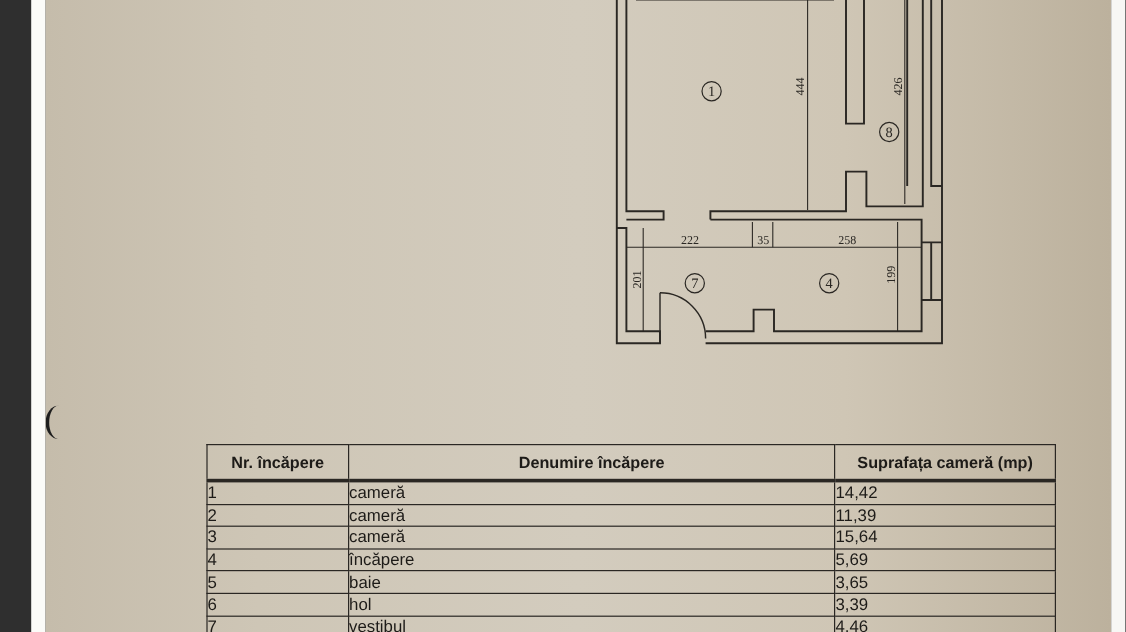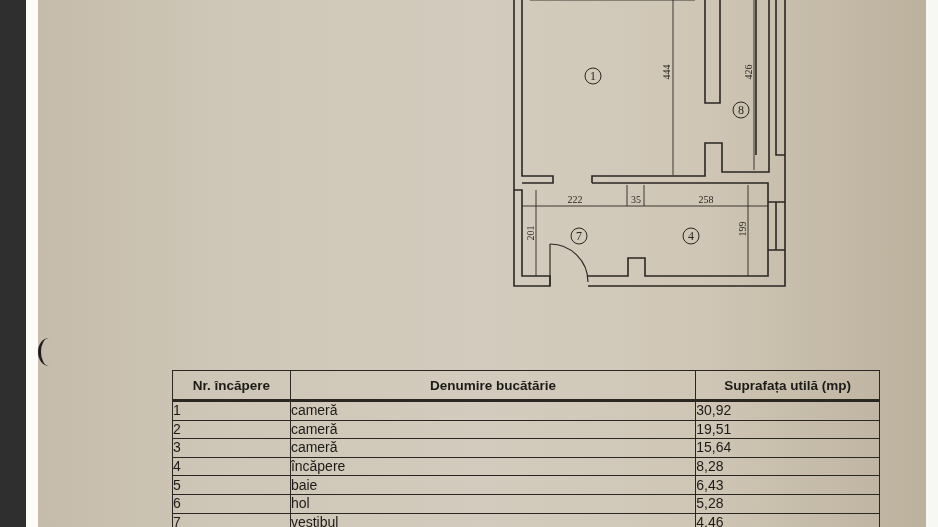--- a/index.html
+++ b/index.html
@@ -94,54 +94,54 @@
 <div class="table-wrap">
   <table>
     <colgroup>
         <col class="c1">
         <col class="c2">
         <col class="c3">
       </colgroup>
     <thead>
       <tr>
         <th>Nr. încăpere</th>
-        <th>Denumire bucătărie</th>
-        <th>Suprafața utilă (mp)</th>
+        <th>Denumire încăpere</th>
+        <th>Suprafața cameră (mp)</th>
       </tr>
     </thead>
     <tbody>
       <tr>
         <td>1</td>
         <td>cameră</td>
-        <td>30,92</td>
+        <td>14,42</td>
       </tr>
       <tr>
         <td>2</td>
         <td>cameră</td>
-        <td>19,51</td>
+        <td>11,39</td>
       </tr>
       <tr>
         <td>3</td>
         <td>cameră</td>
         <td>15,64</td>
       </tr>
       <tr>
         <td>4</td>
         <td>încăpere</td>
-        <td>8,28</td>
+        <td>5,69</td>
       </tr>
       <tr>
         <td>5</td>
         <td>baie</td>
-        <td>6,43</td>
+        <td>3,65</td>
       </tr>
       <tr>
         <td>6</td>
         <td>hol</td>
-        <td>5,28</td>
+        <td>3,39</td>
       </tr>
       <tr>
         <td>7</td>
         <td>vestibul</td>
         <td>4,46</td>
       </tr>
     </tbody>
   </table>
 </div>
 

